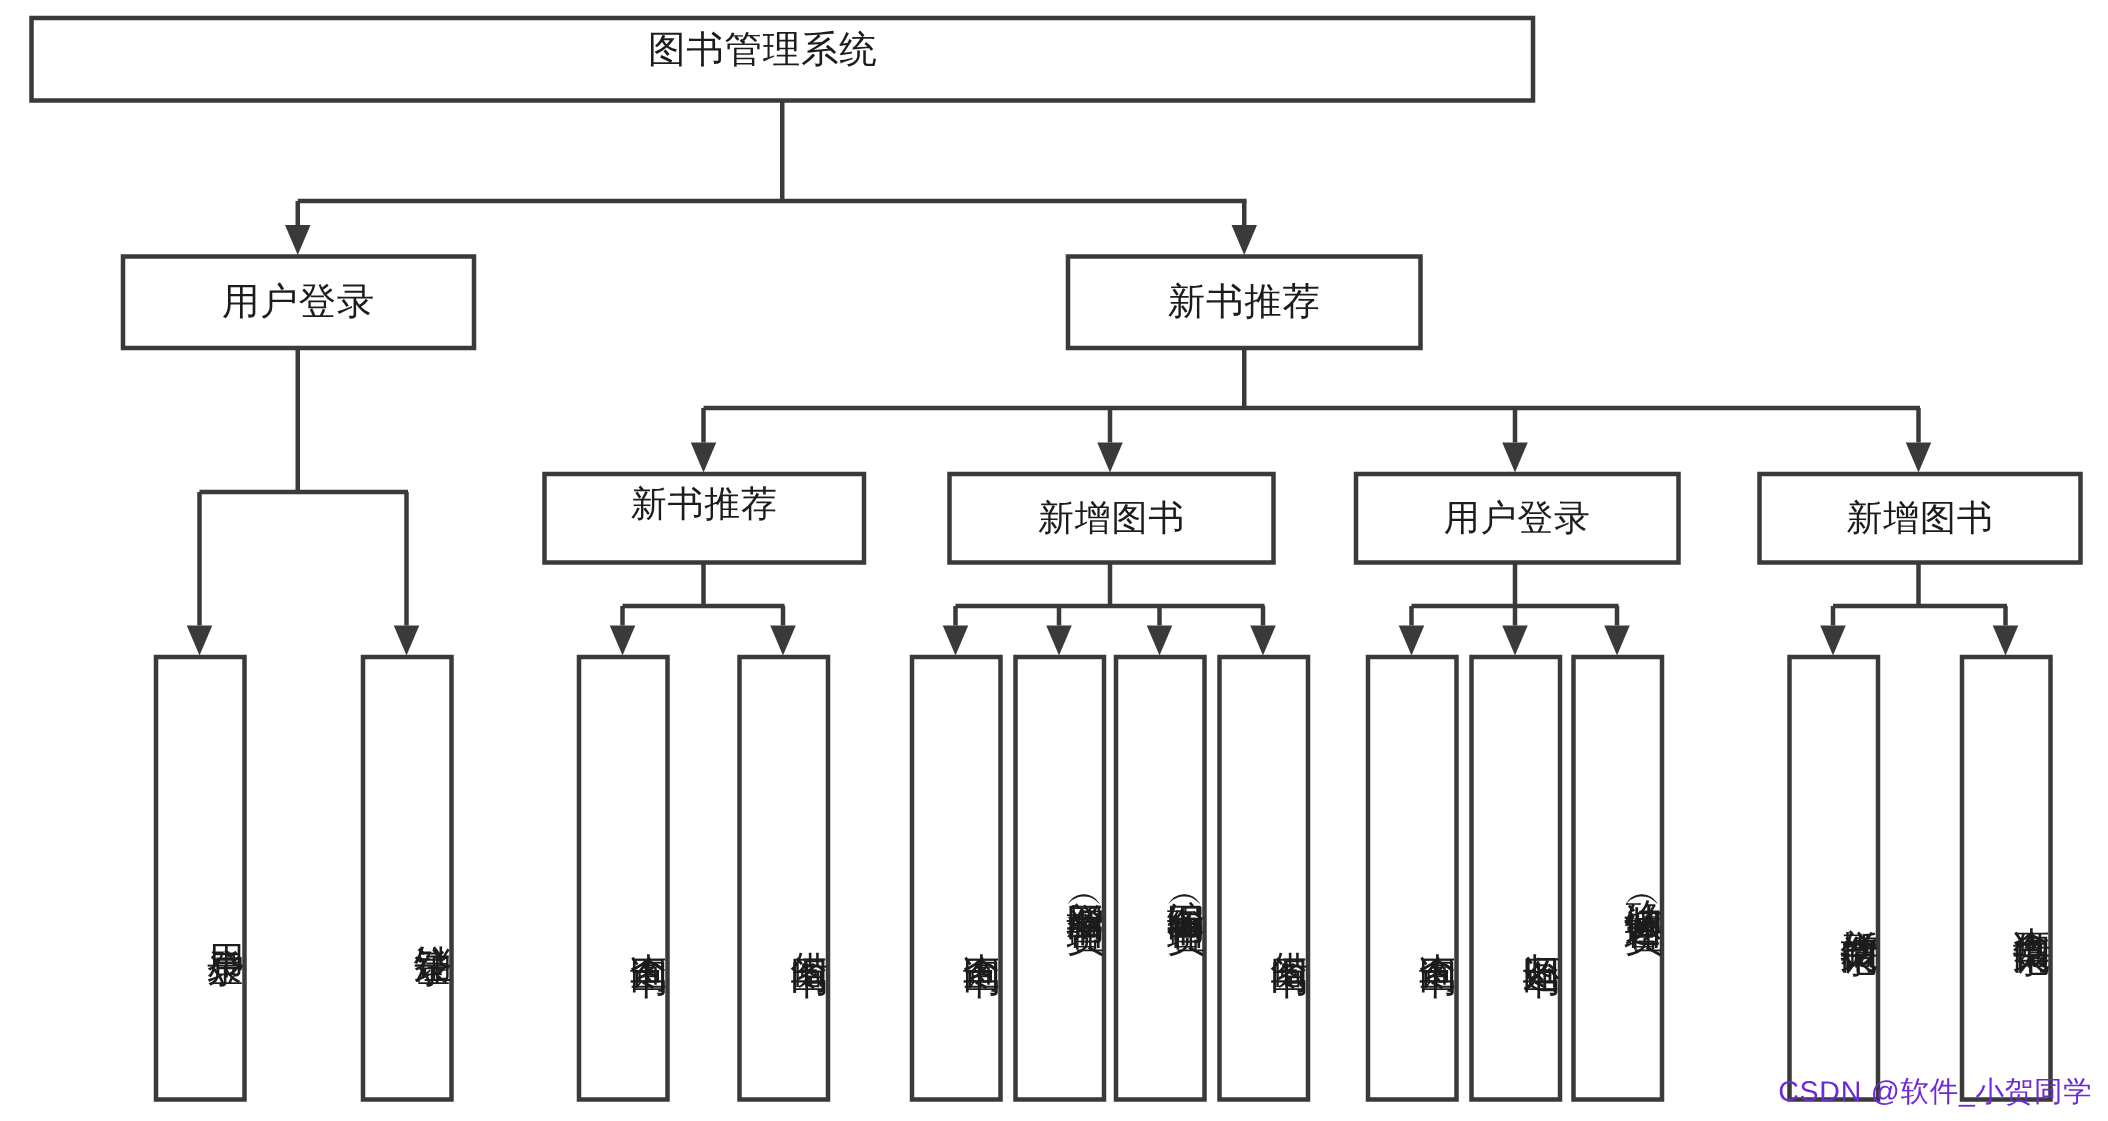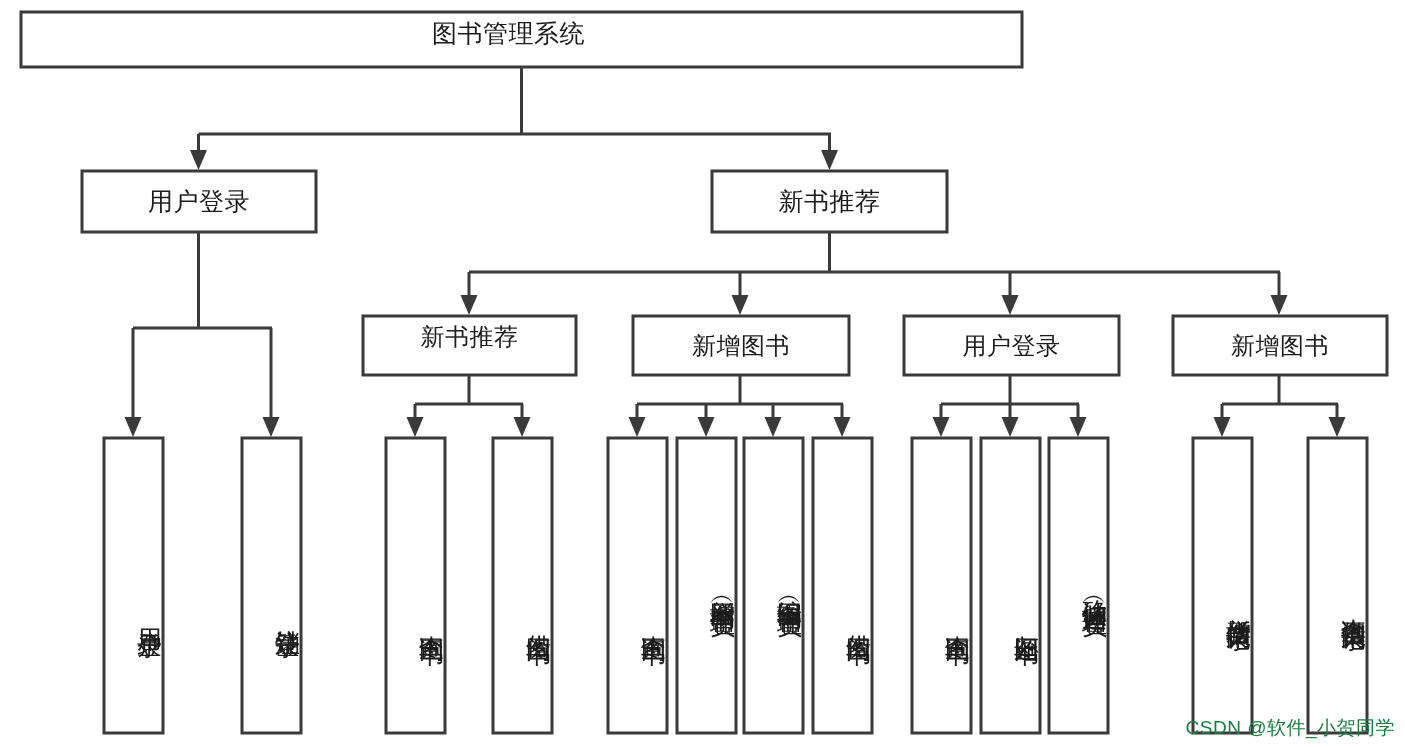--- a/index.html
+++ b/index.html
@@ -73,21 +73,21 @@
     text-orientation: upright;
     letter-spacing: 2px;
     white-space: nowrap;
     pointer-events: none;
   }
   .watermark {
     position: absolute;
     right: 10px;
     bottom: 6px;
     font-size: 19px;
-    color: #15803d;
+    color: #6d28d9;
     letter-spacing: 0.5px;
     white-space: nowrap;
     pointer-events: none;
   }
 </style>
 </head>
 <body>
 
 <div id="diagram-root">
 

